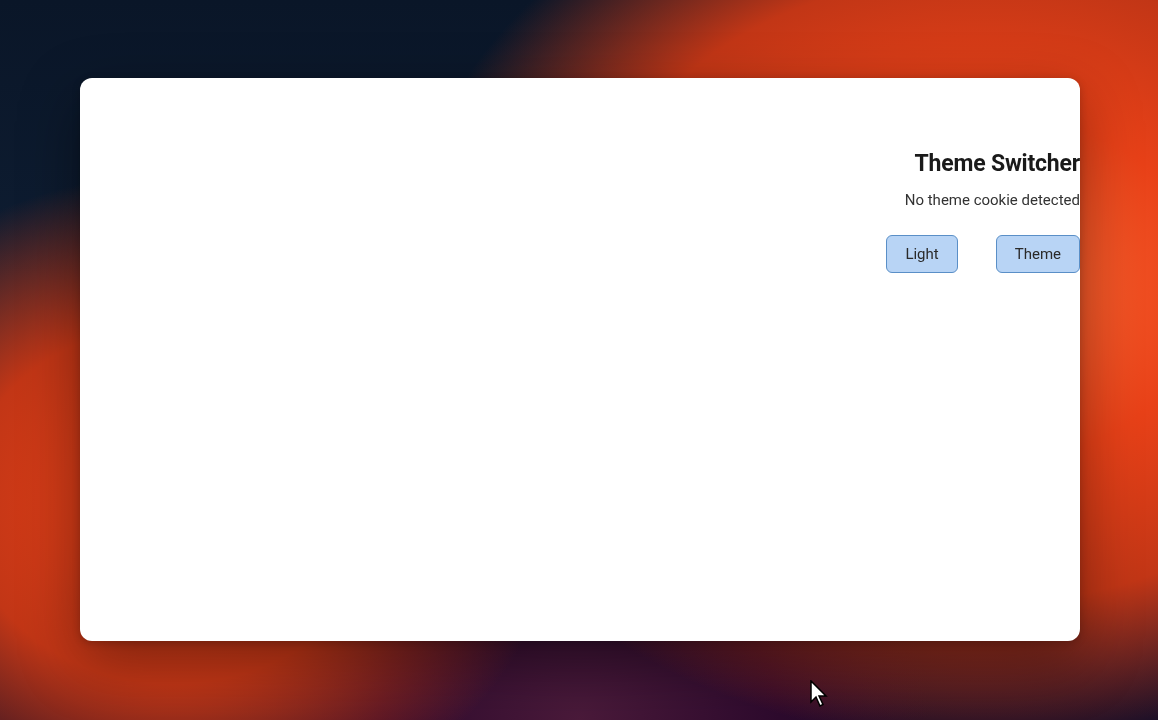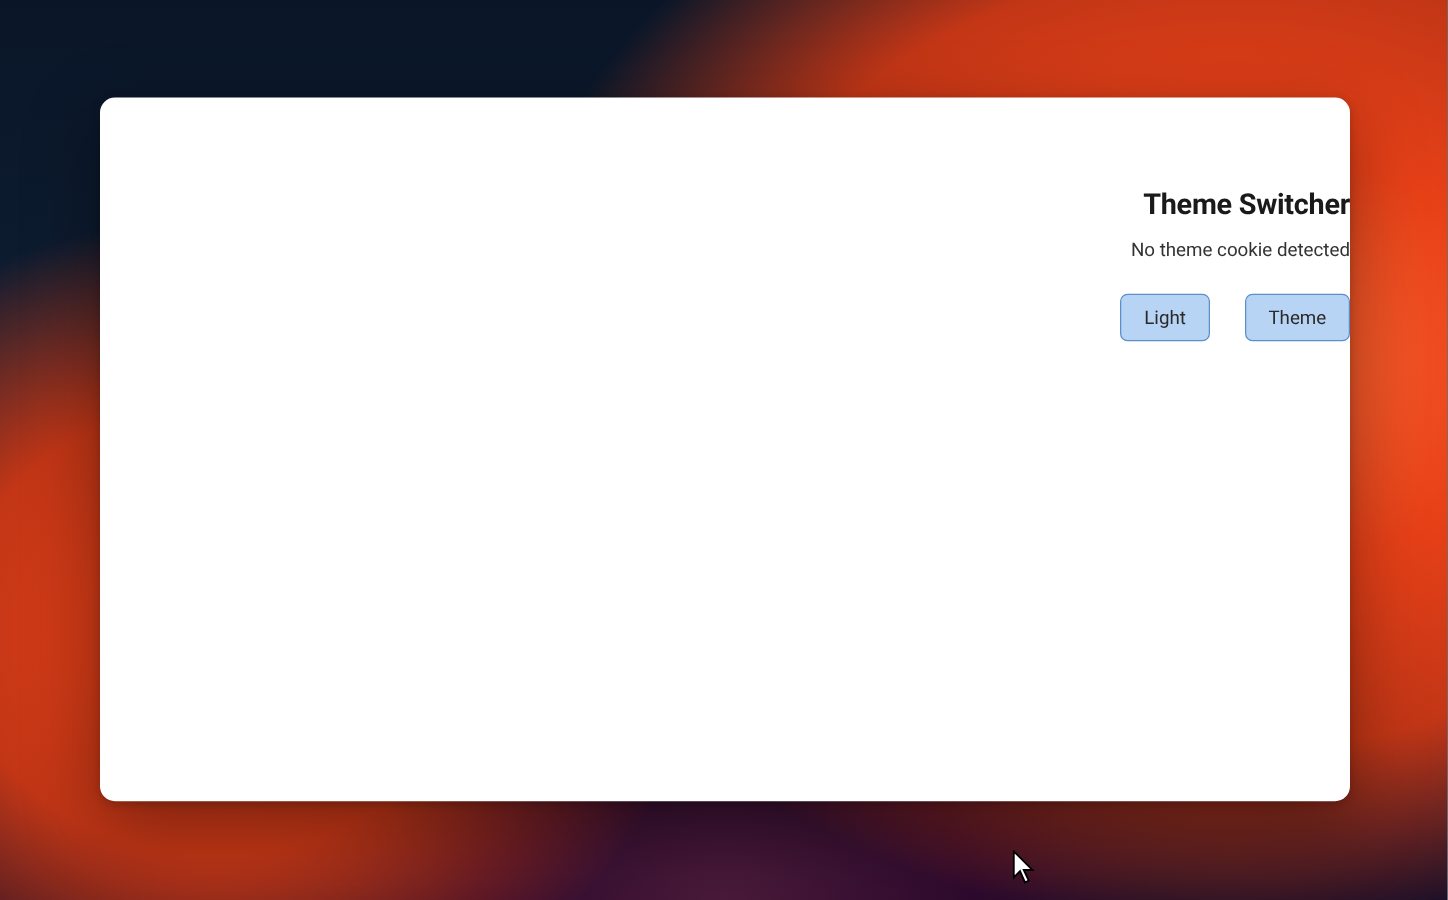--- a/index.html
+++ b/index.html
@@ -55,21 +55,21 @@
     }
     
     .status-text {
       font-size: 15px;
       color: #333;
       font-weight: 400;
     }
     
     .button-row {
       display: flex;
-      gap: 28px;
+      gap: 38px;
       margin-top: 12px;
     }
     
     .theme-button {
       background: #b8d4f5;
       border: 1px solid #5a8fc7;
       border-radius: 6px;
       padding: 9px 18px;
       font-size: 15px;
       color: #2a2a2a;

